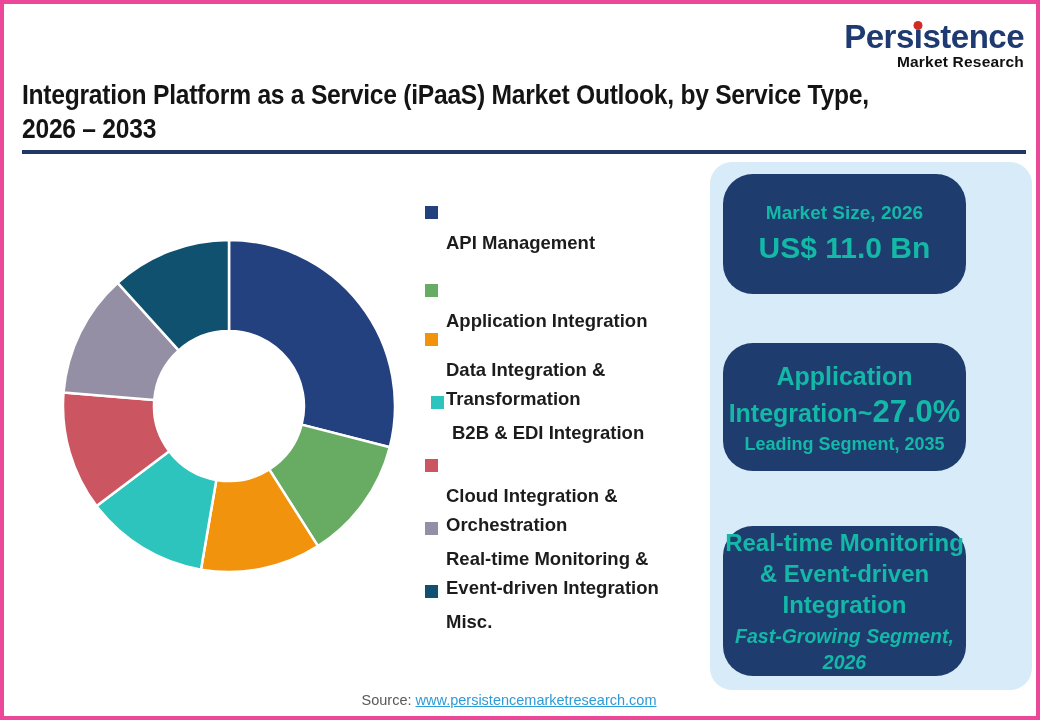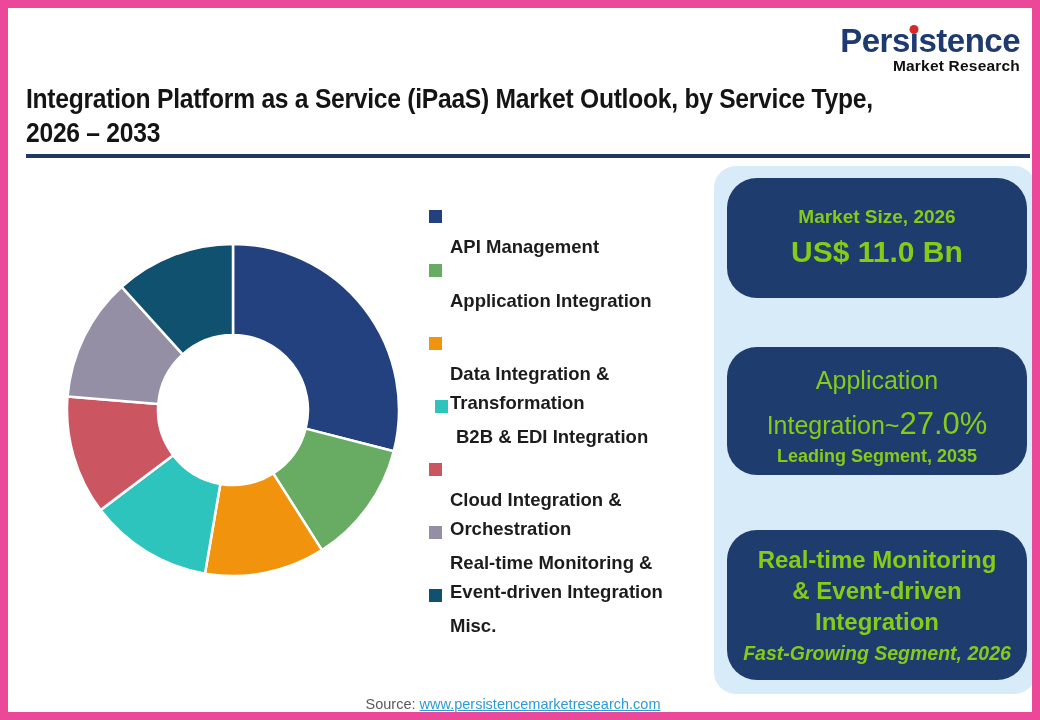--- a/index.html
+++ b/index.html
@@ -1,18 +1,18 @@
 <!DOCTYPE html>
 <html><head>
 <meta charset="utf-8">
 <style>
   html,body{margin:0;padding:0;background:#e8e8e8;}
   .page{
     position:relative;width:1040px;height:720px;background:#ffffff;
-    box-sizing:border-box;border:8px solid #ec4899;overflow:hidden;
+    box-sizing:border-box;border:4px solid #ec4899;overflow:hidden;
     font-family:"Liberation Sans","DejaVu Sans",sans-serif;
   }
   
   .logo{position:absolute;top:16px;right:12px;text-align:right;line-height:1;}
   .brand{font-size:33px;font-weight:700;color:#1e3a70;letter-spacing:-0.5px;white-space:nowrap;}
   .brand-i{position:relative;}
   .brand-i::after{content:'';position:absolute;left:50%;transform:translateX(-50%);
     top:3px;width:9px;height:9px;border-radius:50%;background:#d22b27;}
   .tagline{font-size:15.5px;font-weight:700;color:#101010;margin-top:1px;letter-spacing:0.2px;}
   
@@ -22,29 +22,29 @@
   
   .donut{position:absolute;left:57px;top:234px;width:336px;height:336px;}
   
   .legend{position:absolute;left:421px;top:0;width:290px;height:720px;}
   .legend-item{position:absolute;display:flex;align-items:flex-start;}
   .legend-swatch{flex:0 0 auto;width:13px;height:13px;margin-top:8px;margin-right:8px;}
   .legend-label{font-size:18.5px;line-height:29px;font-weight:700;color:#1c1c1c;white-space:pre-line;margin-top:30px;}
   
   .panel{position:absolute;left:706px;top:158px;width:322px;height:528px;
     background:#d7ebf8;border-radius:22px;}
-  .card{position:absolute;left:13px;width:300px;background:#1f3c6f;border-radius:30px;
-    color:#84cc16;display:flex;flex-direction:column;justify-content:center;
+  .card{position:absolute;left:13px;width:243px;background:#1f3c6f;border-radius:30px;
+    color:#14b8a6;display:flex;flex-direction:column;justify-content:center;
     align-items:center;text-align:center;line-height:1.3;}
   .card-1{top:12px;height:120px;}
   .card-2{top:181px;height:128px;}
   .card-3{top:364px;height:150px;}
   .card-label{font-size:19px;font-weight:700;}
   .card-value{font-size:30px;font-weight:700;margin-top:3px;}
-  .card-main{font-size:25px;font-weight:400;line-height:36px;margin-top:8px;}
+  .card-main{font-size:25px;font-weight:700;line-height:36px;}
   .card-main .big{font-size:31px;}
   .card-sub{font-size:18px;font-weight:700;margin-top:2px;}
   .card-line{font-size:24px;font-weight:700;line-height:31px;}
   .card-sub3{font-size:19.5px;font-weight:700;margin-top:4px;font-style:italic;}
   
   .footer{position:absolute;left:0;top:688px;width:1010px;text-align:center;
     font-size:14.5px;color:#595959;}
   .footer a{color:#2e9bd6;text-decoration:underline;}
 </style>
 </head>
@@ -71,21 +71,21 @@
       <path d="M 35.56612303659719 268.0863039203781 A 166 166 0 0 1 2.5534559463510504 154.45595847968585 L 93.25005539744777 161.8807041323882 A 75 75 0 0 0 108.16541703460717 213.21971562667684 Z" fill="#cb5560" stroke="#ffffff" stroke-width="2.5" stroke-linejoin="round"></path>
       <path d="M 2.5534559463510504 154.45595847968585 A 166 166 0 0 1 56.666194294904386 44.87086572536937 L 117.69858175974596 112.36936704459458 A 75 75 0 0 0 93.25005539744777 161.8807041323882 Z" fill="#948fa5" stroke="#ffffff" stroke-width="2.5" stroke-linejoin="round"></path>
       <path d="M 56.666194294904386 44.87086572536937 A 166 166 0 0 1 167.99999999999997 2 L 167.99999999999997 93 A 75 75 0 0 0 117.69858175974596 112.36936704459458 Z" fill="#0f516e" stroke="#ffffff" stroke-width="2.5" stroke-linejoin="round"></path>
     </svg>
 
   <div class="legend">
       <div class="legend-item" style="top: 194px;">
         <span class="legend-swatch" style="background: rgb(36, 65, 127);"></span>
         <span class="legend-label">API Management</span>
       </div>
-      <div class="legend-item" style="top: 248px;">
+      <div class="legend-item" style="top: 272px;">
         <span class="legend-swatch" style="background: rgb(104, 172, 100);"></span>
         <span class="legend-label">Application Integration</span>
       </div>
       <div class="legend-item" style="top: 321px;">
         <span class="legend-swatch" style="background: rgb(242, 147, 13);"></span>
         <span class="legend-label">Data Integration &amp;
 Transformation</span>
       </div>
       <div class="legend-item" style="top: 384px; padding-left: 6px;">
         <span class="legend-swatch" style="background: rgb(46, 196, 190);"></span>

